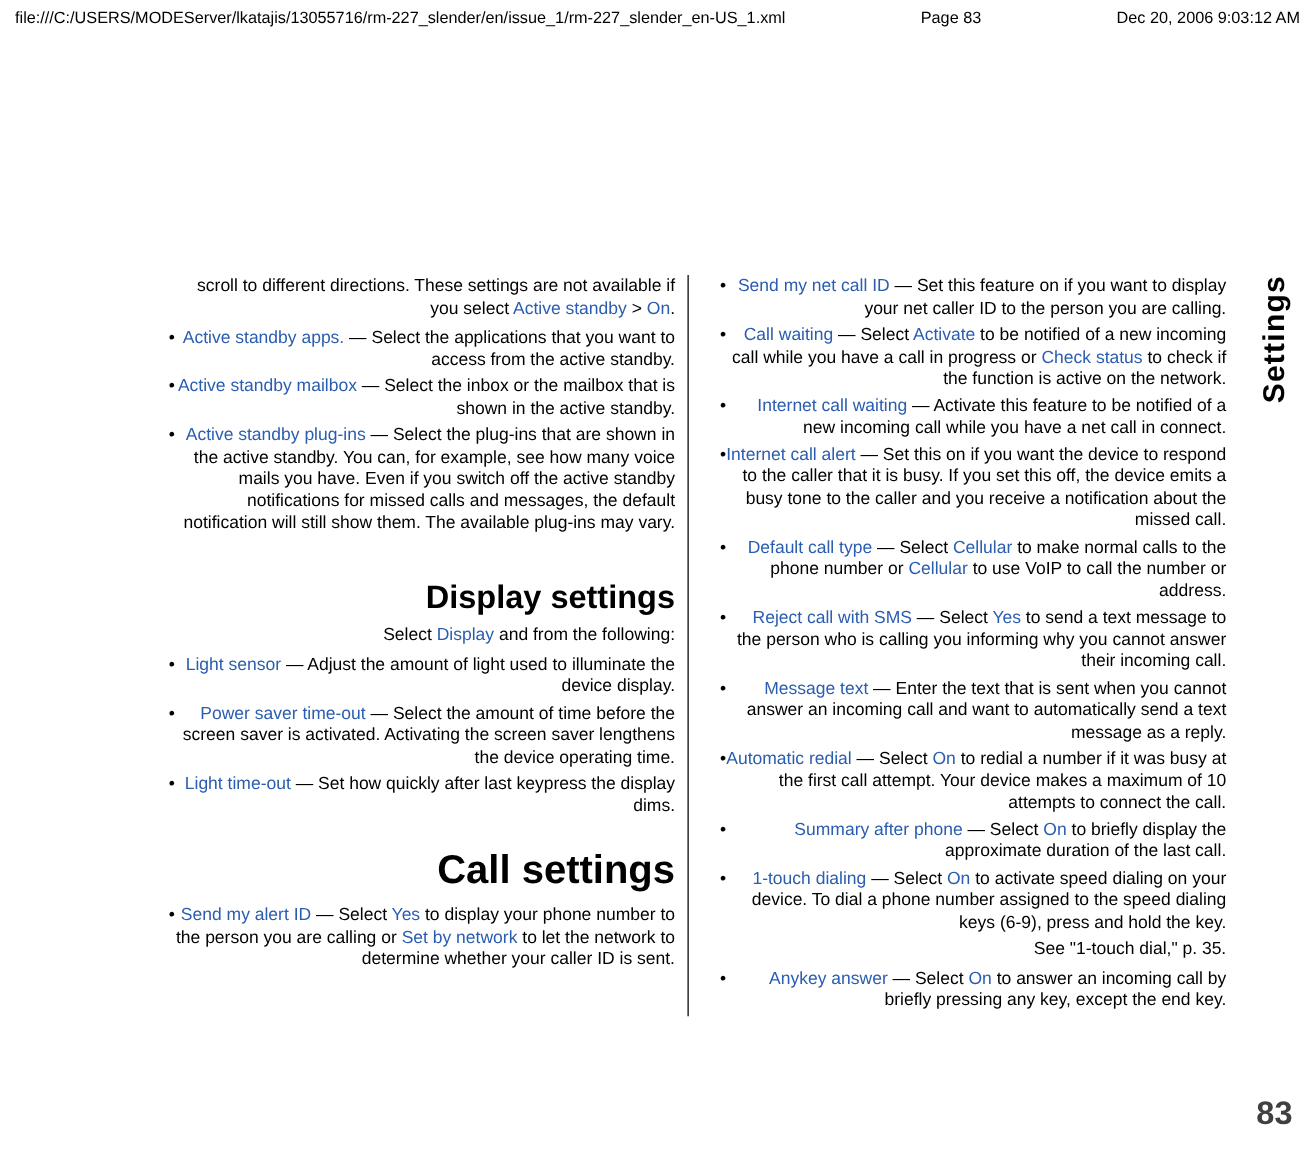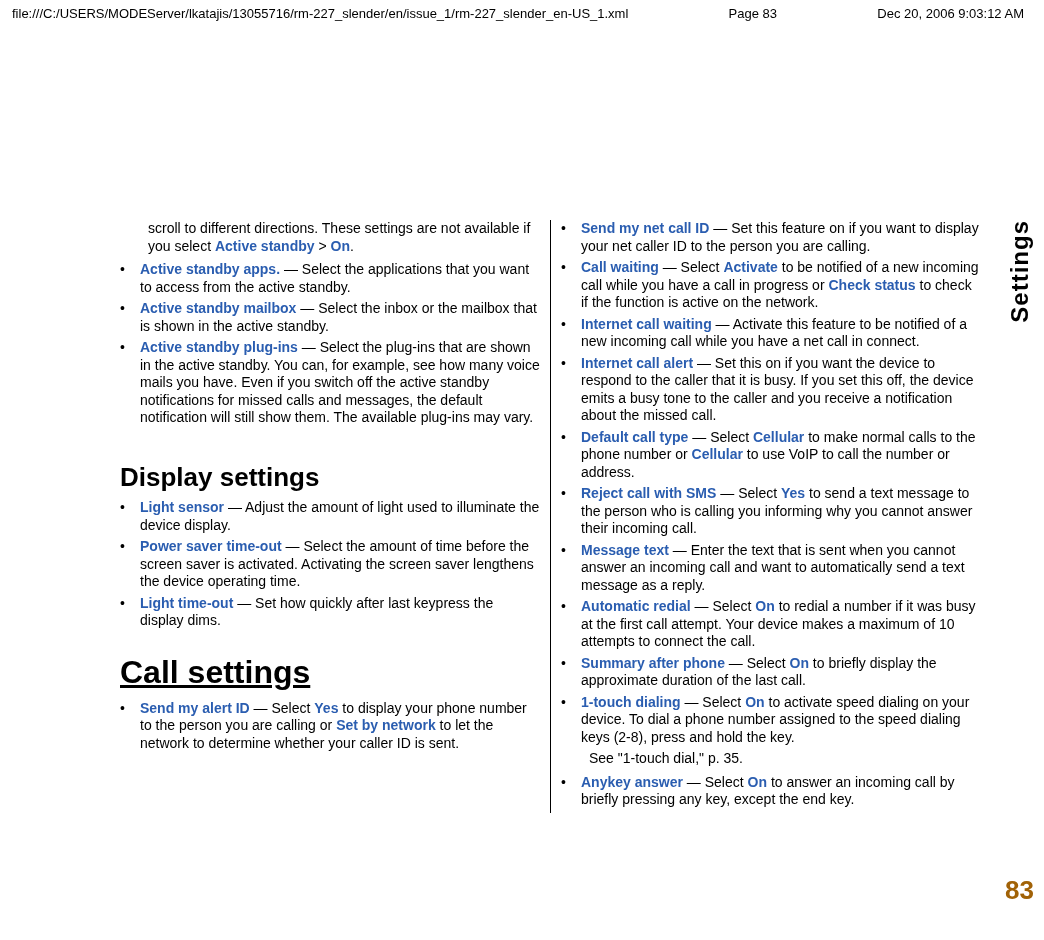--- a/index.html
+++ b/index.html
@@ -1,33 +1,33 @@
 <!DOCTYPE html>
 <html><head>
 <meta charset="utf-8">
 <style>
   * { box-sizing: border-box; margin: 0; padding: 0; }
   html, body { width: 1044px; height: 940px; font-family: Arial, Helvetica, sans-serif; background: #fff; color: #000; }
   .page { width: 1044px; height: 940px; position: relative; }
-  .hdr { display: flex; justify-content: space-between; font-size: 13px; padding: 6px 20px 4px 12px; border-bottom: 0; text-align: center; }
+  .hdr { display: flex; justify-content: space-between; font-size: 13px; padding: 6px 4px 4px 12px; border-bottom: 0; text-align: center; }
   .hdr-left, .hdr-center, .hdr-right { white-space: nowrap; }
-  .body-wrap { position: absolute; top: 220px; left: 120px; width: 885px; }
+  .body-wrap { position: absolute; top: 220px; left: 120px; width: 885px; text-align: right; }
   .columns { display: flex; gap: 2px; }
   .col { width: 420px; font-size: 14px; line-height: 1.25; }
   .colsep { border-left: 1px solid #000; margin: 0 8px; }
   .h2 { font-size: 26px; font-weight: bold; margin-top: 34px; margin-bottom: 6px; }
-  .h1 { font-size: 32px; font-weight: bold; margin-top: 22px; margin-bottom: 8px; text-decoration: underline; }
+  .h1 { font-size: 32px; font-weight: bold; margin-top: 22px; margin-bottom: 8px; }
   .para { margin-bottom: 6px; }
   .indent { padding-left: 28px; }
   .item { display: flex; margin-bottom: 4px; }
   .bullet { width: 20px; flex-shrink: 0; }
   .item-body { flex: 1; }
-  .kw { color: #2a5db0; font-weight: bold; }
+  .kw { color: #2a5db0; font-weight: normal; }
   .side-tab { position: absolute; right: 10px; top: 220px; writing-mode: vertical-rl; transform: rotate(180deg); font-size: 24px; font-weight: bold; letter-spacing: 1px; }
-  .page-num { position: absolute; right: 10px; bottom: 34px; font-size: 26px; font-weight: bold; color: #a16207; margin-left: 25px; }
+  .page-num { position: absolute; right: 10px; bottom: 34px; font-size: 26px; font-weight: bold; color: #404040; margin-left: 25px; }
 </style>
 </head>
 <body>
 <div class="page">
 
 <div class="hdr">
   <span class="hdr-left">file:///C:/USERS/MODEServer/lkatajis/13055716/rm-227_slender/en/issue_1/rm-227_slender_en-US_1.xml</span>
   <span class="hdr-center">Page 83</span>
   <span class="hdr-right">Dec 20, 2006 9:03:12 AM</span>
 </div>
@@ -49,20 +49,23 @@
       <div class="item">
             <div class="bullet">•</div>
             <div class="item-body"><span class="kw">Active standby mailbox</span><span> — Select the inbox or the mailbox that is shown in the active standby.</span></div>
           </div>
       <div class="item">
             <div class="bullet">•</div>
             <div class="item-body"><span class="kw">Active standby plug-ins</span><span> — Select the plug-ins that are shown in the active standby. You can, for example, see how many voice mails you have. Even if you switch off the active standby notifications for missed calls and messages, the default notification will still show them. The available plug-ins may vary.</span></div>
           </div>
 
       <div class="h2">Display settings</div>
+      <div class="para">
+        <span>Select </span><span class="kw">Display</span><span> and from the following:</span>
+      </div>
       <div class="item">
             <div class="bullet">•</div>
             <div class="item-body"><span class="kw">Light sensor</span><span> — Adjust the amount of light used to illuminate the device display.</span></div>
           </div>
       <div class="item">
             <div class="bullet">•</div>
             <div class="item-body"><span class="kw">Power saver time-out</span><span> — Select the amount of time before the screen saver is activated. Activating the screen saver lengthens the device operating time.</span></div>
           </div>
       <div class="item">
             <div class="bullet">•</div>
@@ -112,21 +115,21 @@
       <div class="item">
             <div class="bullet">•</div>
             <div class="item-body"><span class="kw">Automatic redial</span><span> — Select </span><span class="kw">On</span><span> to redial a number if it was busy at the first call attempt. Your device makes a maximum of 10 attempts to connect the call.</span></div>
           </div>
       <div class="item">
             <div class="bullet">•</div>
             <div class="item-body"><span class="kw">Summary after phone</span><span> — Select </span><span class="kw">On</span><span> to briefly display the approximate duration of the last call.</span></div>
           </div>
       <div class="item">
             <div class="bullet">•</div>
-            <div class="item-body"><span class="kw">1-touch dialing</span><span> — Select </span><span class="kw">On</span><span> to activate speed dialing on your device. To dial a phone number assigned to the speed dialing keys (2-8), press and hold the key.</span></div>
+            <div class="item-body"><span class="kw">1-touch dialing</span><span> — Select </span><span class="kw">On</span><span> to activate speed dialing on your device. To dial a phone number assigned to the speed dialing keys (6-9), press and hold the key.</span></div>
           </div>
       <div class="para indent">See "1-touch dial," p. 35.</div>
       <div class="item">
             <div class="bullet">•</div>
             <div class="item-body"><span class="kw">Anykey answer</span><span> — Select </span><span class="kw">On</span><span> to answer an incoming call by briefly pressing any key, except the end key.</span></div>
           </div>
     </div>
   </div>
 </div>
 

